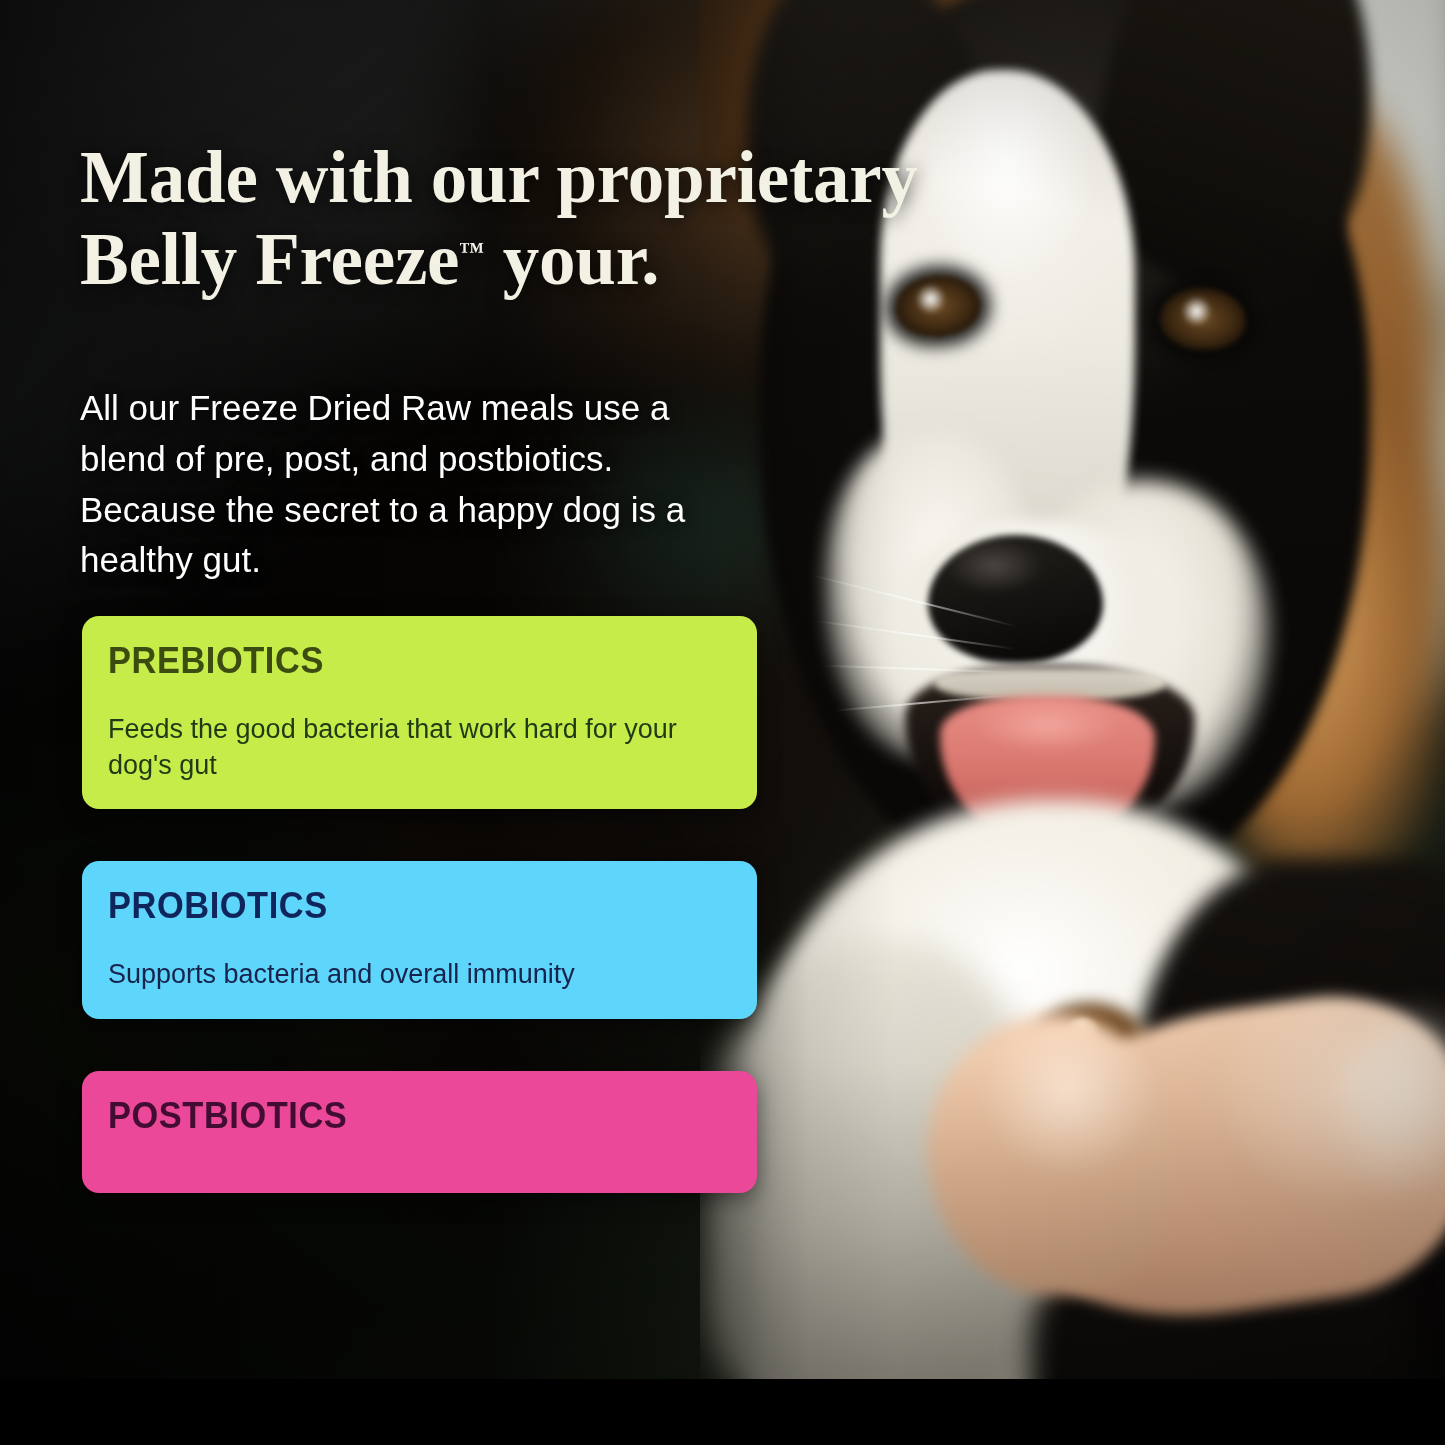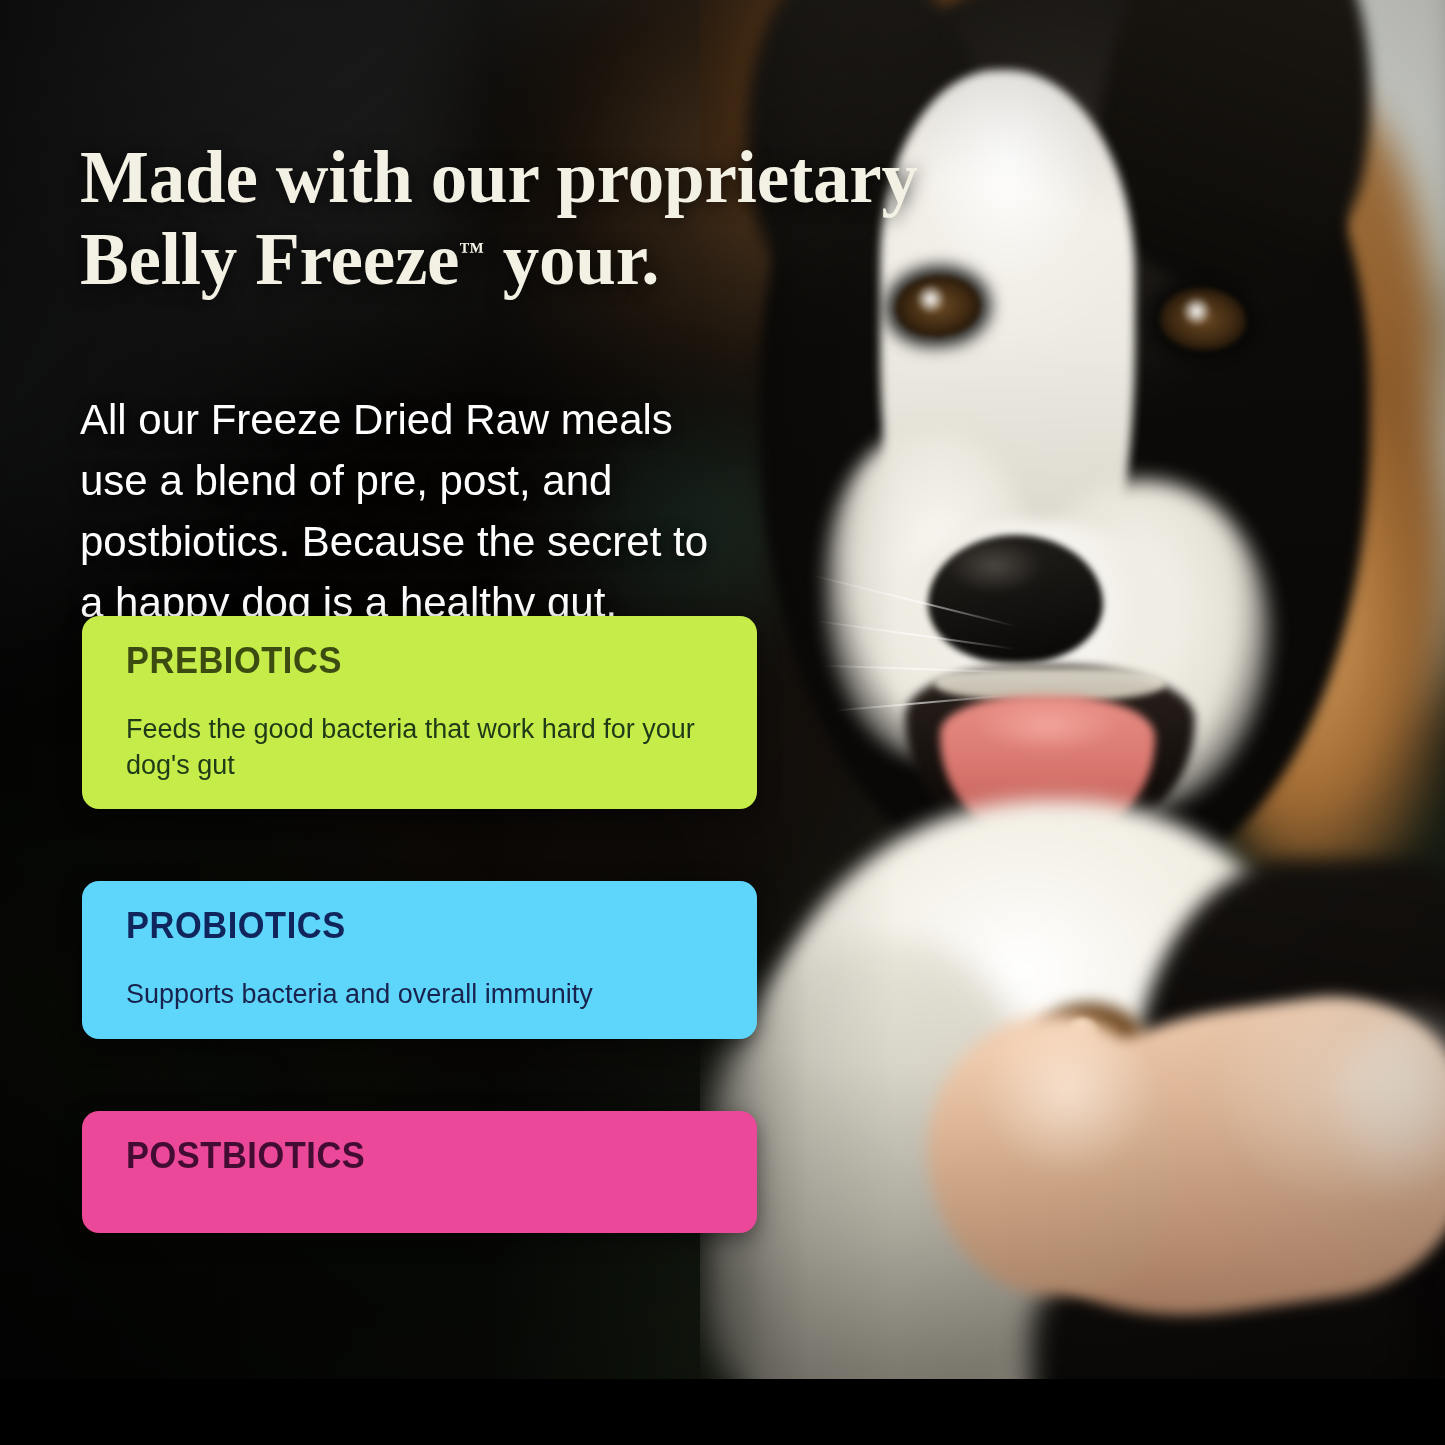--- a/index.html
+++ b/index.html
@@ -263,34 +263,34 @@
     letter-spacing:-.2px;
     color:#f3f0e4;
     text-shadow:0 2px 18px rgba(0,0,0,.75);
   }
   .headline .tm{
     font-size:.34em;vertical-align:super;letter-spacing:.5px;
   }
 
   .lede{
     position:absolute;left:80px;top:348px;width:640px;
-    font-size:42px;line-height:1.45;
+    font-size:35px;line-height:1.45;
     color:#ffffff;
     text-shadow:0 2px 14px rgba(0,0,0,.78);
   }
 
   .cards{position:absolute;left:82px;top:616px;width:675px;}
   .card{
     width:675px;
     border-radius:17px;
-    padding:24px 26px 26px 44px;
+    padding:24px 26px 26px 26px;
     box-sizing:border-box;
     box-shadow:0 6px 22px rgba(0,0,0,.45);
   }
-  .card + .card{margin-top:72px;}
+  .card + .card{margin-top:52px;}
   .card-title{
     font-family:"Liberation Sans Narrow","Liberation Sans", sans-serif;
     font-weight:bold;
     font-size:37px;
     letter-spacing:.6px;
     transform:scaleX(.93);
     transform-origin:left center;
     margin:0 0 30px 0;
   }
   .card-body{

